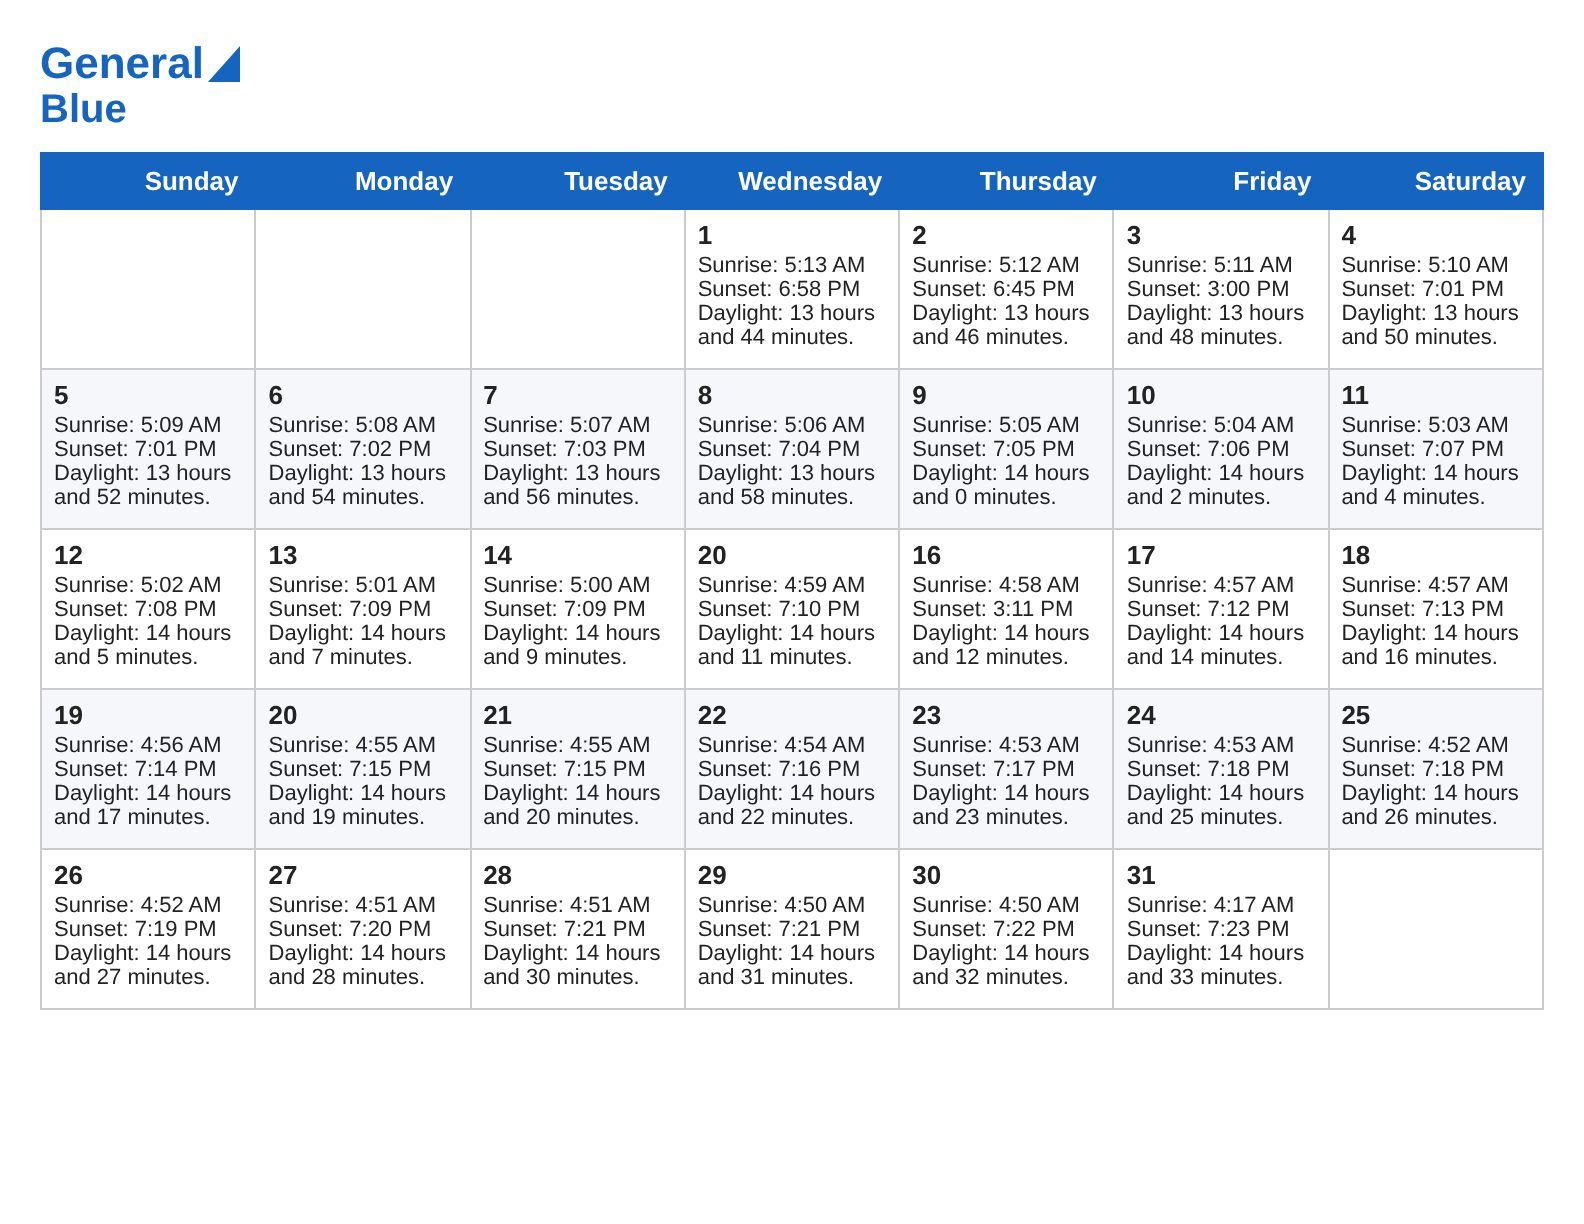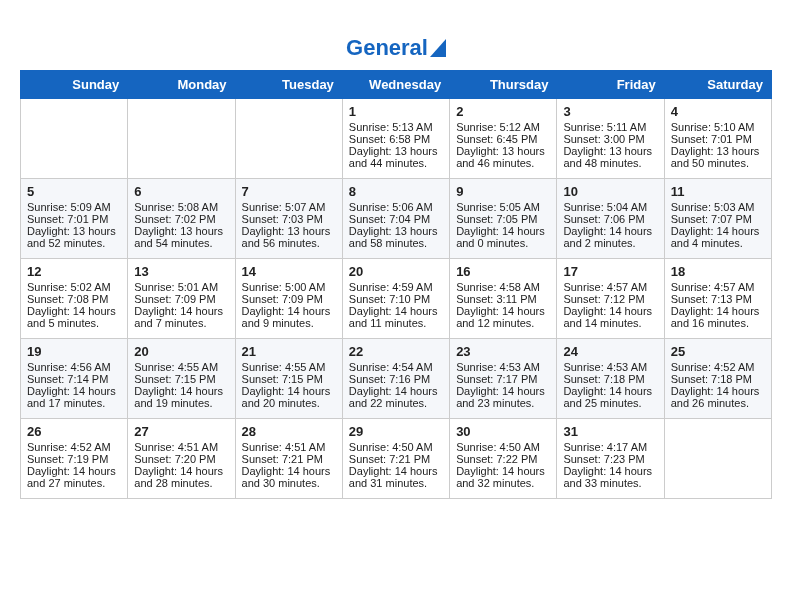--- a/index.html
+++ b/index.html
@@ -5,24 +5,23 @@
     * { box-sizing: border-box; margin: 0; padding: 0; }
     body {
       font-family: Arial, sans-serif;
       background: #fff;
       width: 792px;
       min-height: 612px;
       padding: 20px;
     }
     .header {
       display: flex;
-      justify-content: center;
+      justify-content: flex-start;
       align-items: flex-start;
       margin-bottom: 10px;
-      margin-top: 16px;
     }
     .logo {
       display: flex;
       align-items: center;
     }
     .logo-text {
       font-size: 22px;
       font-weight: bold;
       color: #1a1a1a;
       line-height: 1.1;
@@ -96,20 +95,21 @@
   <div class="logo">
     <div class="logo-wrapper">
       <div class="logo-top">
         <span class="logo-text">
           <span>General</span>
         </span>
         <svg width="16" height="18" viewBox="0 0 16 18" style="margin-left:2px;vertical-align:middle;">
           <polygon points="0,18 16,18 16,0" fill="#1565c0"></polygon>
         </svg>
       </div>
+      <span class="logo-text" style="color:#1565c0; font-size:20px;">Blue</span>
     </div>
   </div>
   <div class="title-block">
     <div class="month-year"></div>
     <div class="location"></div>
   </div>
 </div>
 
 <table>
   <thead>

